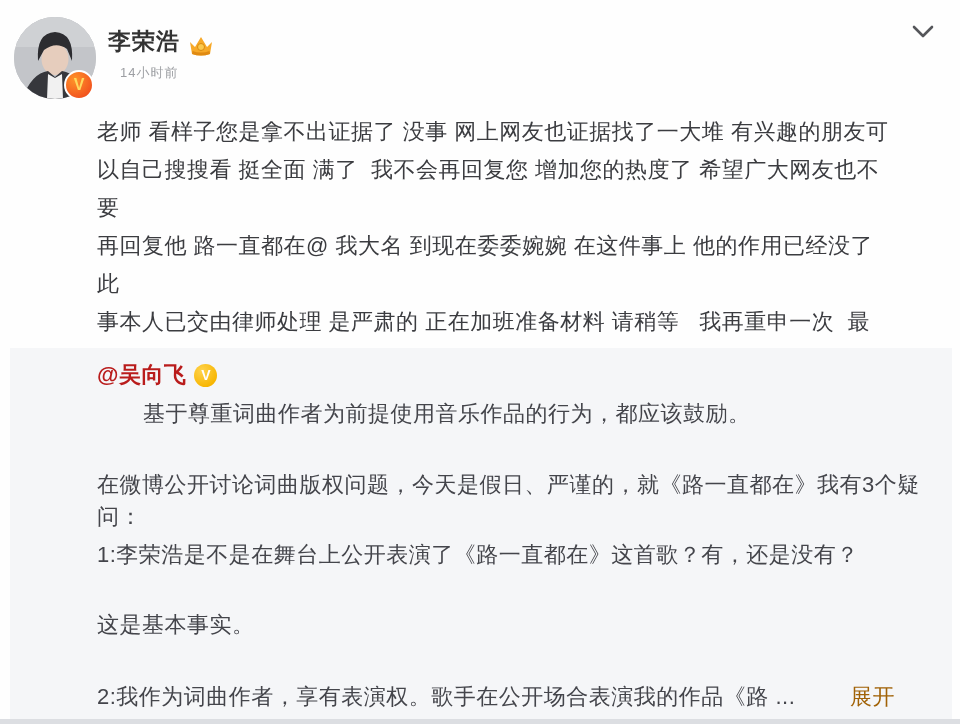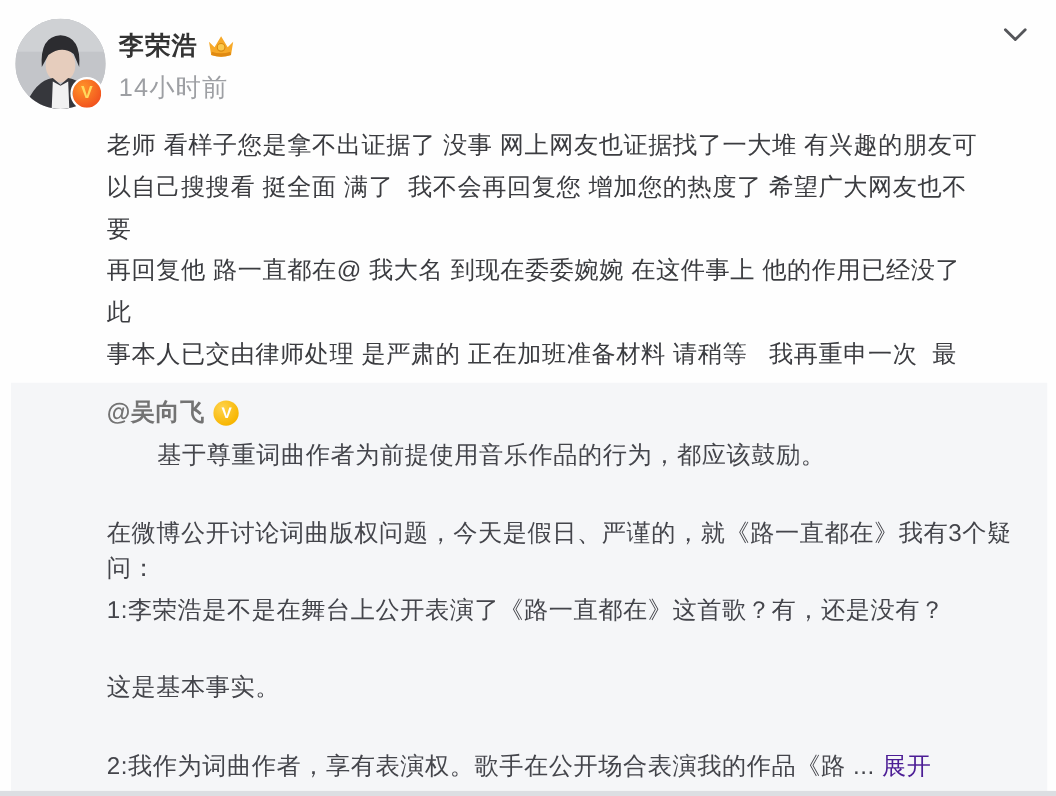--- a/index.html
+++ b/index.html
@@ -35,34 +35,34 @@
     border: 2px solid #fff;
     display: flex; align-items: center; justify-content: center;
     color: #ffd95e;
     font-size: 16px;
     font-weight: 700;
     cursor: pointer;
   }
   .name-row {
     position: absolute;
     left: 108px; top: 26px;
-    display: flex; align-items: center; gap: 8px;
+    display: flex; align-items: flex-end; gap: 8px;
   }
   .username {
     font-size: 23px;
     font-weight: 700;
     color: #333;
     letter-spacing: 1px;
     cursor: pointer;
   }
   .crown { width: 26px; height: 22px; display: inline-block; }
   .timestamp {
     position: absolute;
-    left: 108px; top: 64px;
-    font-size: 23px;
+    left: 120px; top: 64px;
+    font-size: 13px;
     color: #9d9fa3;
     letter-spacing: 1px;
     cursor: pointer;
   }
   .chevron {
     position: absolute;
     right: 26px; top: 24px;
     width: 22px; height: 16px;
     cursor: pointer;
   }
@@ -71,41 +71,42 @@
     position: absolute;
     left: 97px; top: 113px;
     width: 796px;
     font-size: 22px;
     line-height: 38px;
     color: #3b3c40;
     letter-spacing: 0.5px;
   }
   .post-line { white-space: pre-wrap; }
   .link-orange {
-    color: #4c1d95;
+    color: #a16207;
     text-decoration: none;
     cursor: pointer;
+    margin-left: 48px;
   }
   
   .quote {
     position: absolute;
     left: 10px; top: 348px;
     width: 942px; height: 376px;
     background: #f5f6f8;
     cursor: pointer;
   }
   .quote-author-row {
     position: absolute;
     left: 87px; top: 12px;
     display: flex; align-items: center; gap: 8px;
   }
   .quote-author {
     font-size: 22px;
     font-weight: 700;
-    color: #737373;
+    color: #b91c1c;
     letter-spacing: 0.5px;
     cursor: pointer;
   }
   .v-badge-yellow {
     width: 23px; height: 23px;
     border-radius: 50%;
     background: radial-gradient(circle at 35% 30%, #ffd34d 0%, #f7b500 75%, #eda400 100%);
     color: #fff;
     font-size: 14px;
     font-weight: 700;

